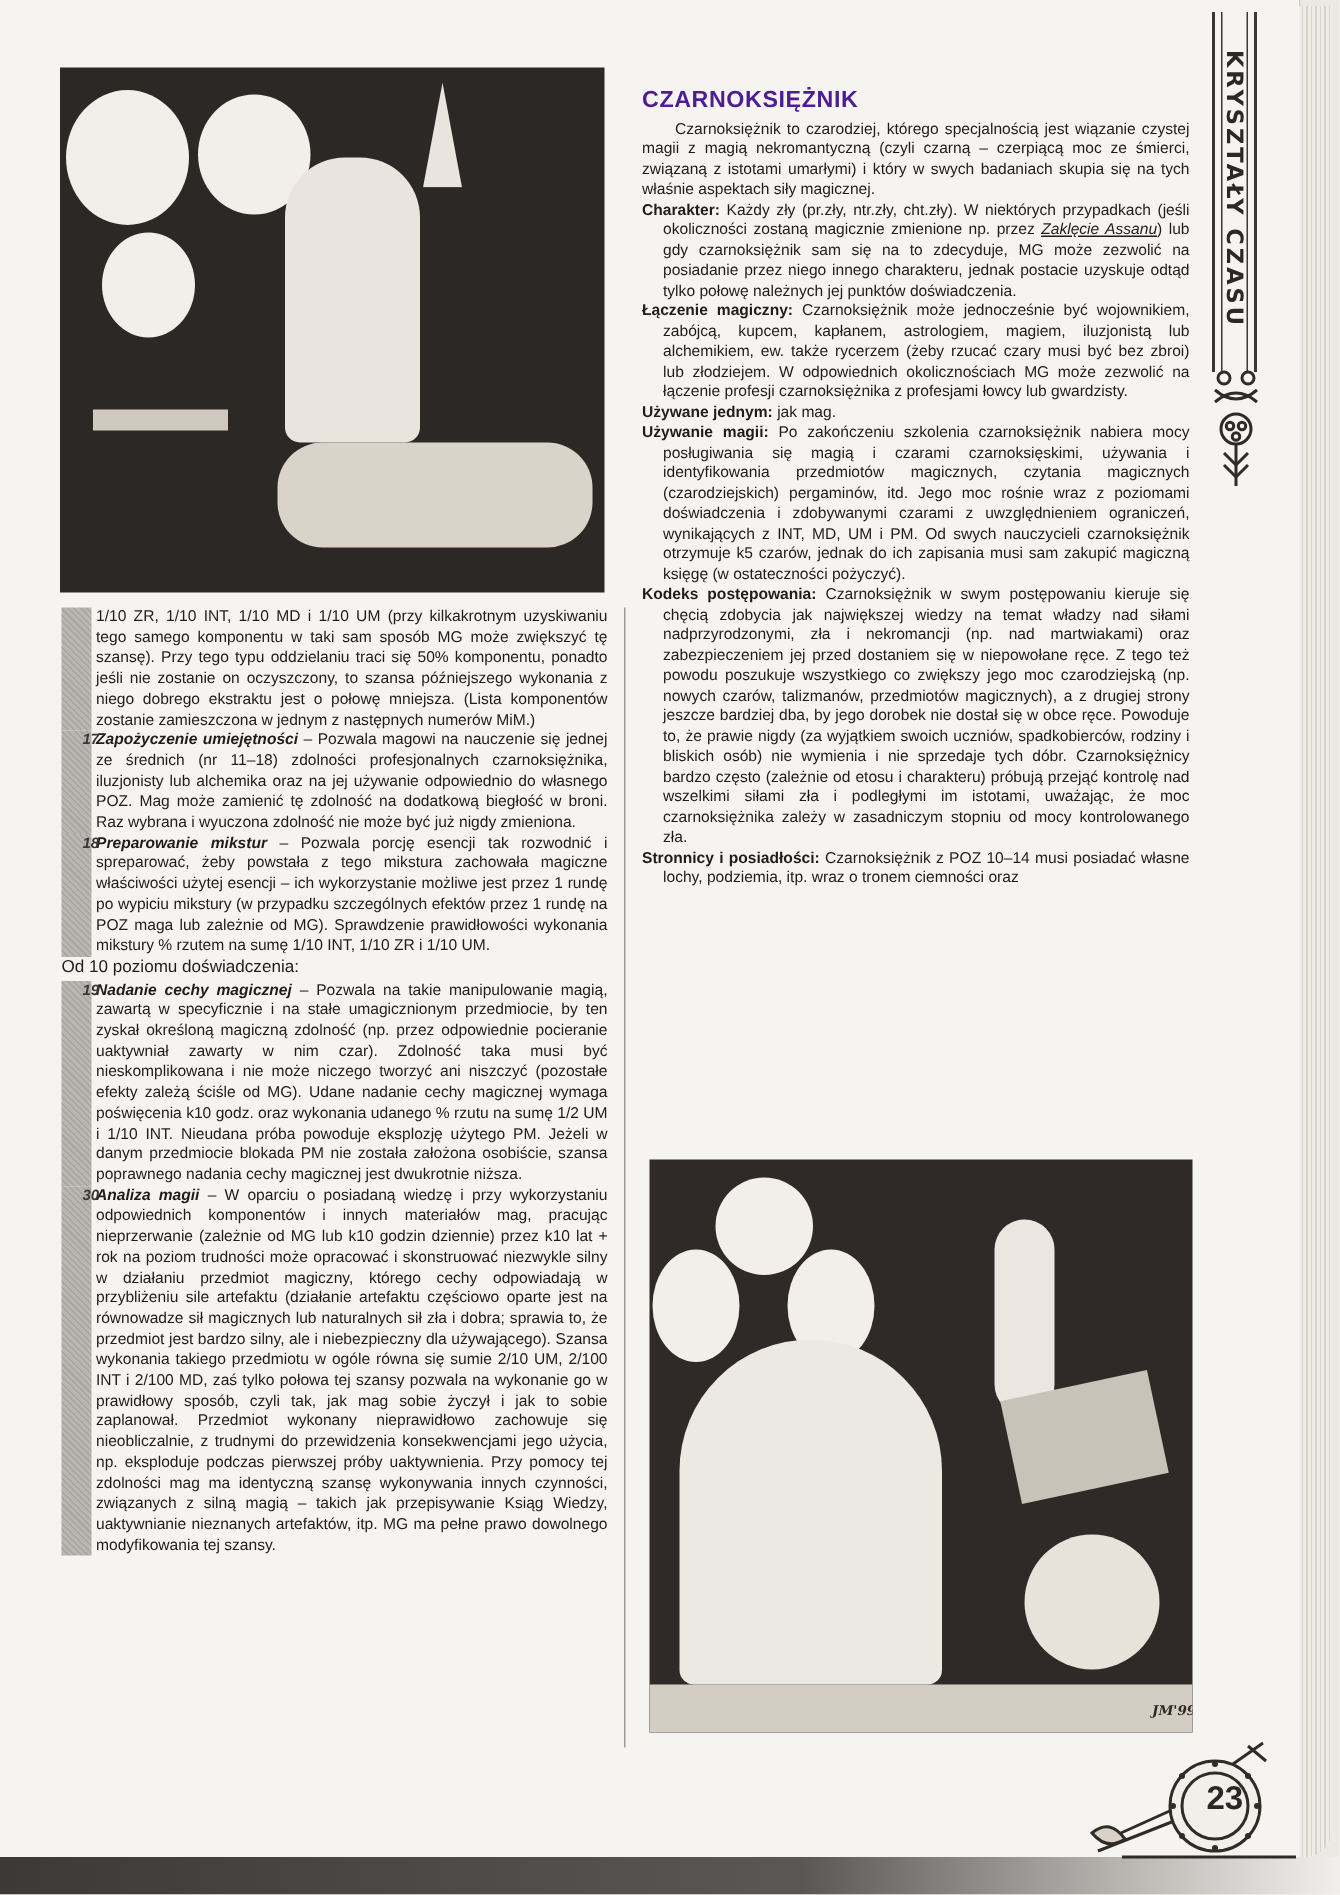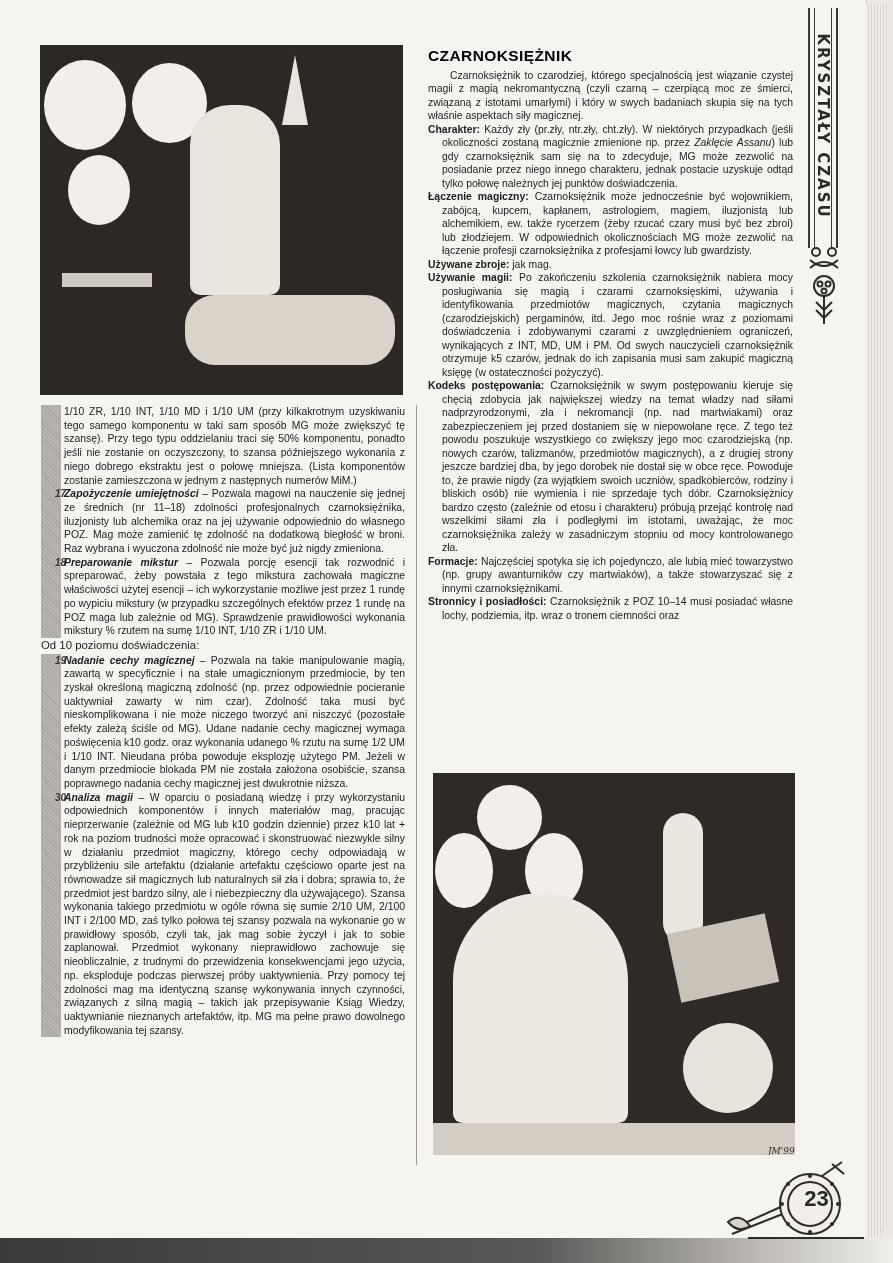--- a/index.html
+++ b/index.html
@@ -53,26 +53,26 @@
   .col-divider {
     position: absolute; left: 416px; top: 405px; width: 1px; height: 760px; background: #9e9a95;
   }
 
   
   .right-col {
     position: absolute; left: 428px; top: 48px; width: 365px;
     font-size: 10.4px; line-height: 13.5px; text-align: justify;
   }
   .right-col h1 {
-    margin: 1px 0 6px 0; font-size: 15.5px; font-weight: bold; letter-spacing: 0.4px; color: #000000;
+    margin: 12px 0 6px 0; font-size: 15.5px; font-weight: bold; letter-spacing: 0.4px; color: #4c1d95;
   }
   .right-col .intro { text-indent: 22px; margin: 0; }
   .field { margin: 0; padding-left: 14px; text-indent: -14px; }
   .field .label { font-weight: bold; }
-  .italic { font-style: italic; }
+  .italic { font-style: italic; text-decoration: underline; }
 
   
   .side-tab {
     position: absolute; left: 808px; top: 8px; width: 30px; height: 240px;
     border-left: 2px solid #3a3735; border-right: 2px solid #3a3735;
     box-sizing: border-box;
   }
   .side-tab .inner {
     position: absolute; left: 4px; right: 4px; top: 0; bottom: 0;
     border-left: 1px solid #3a3735; border-right: 1px solid #3a3735;
@@ -142,46 +142,43 @@
   <h1>CZARNOKSIĘŻNIK</h1>
   <p class="intro">Czarnoksiężnik to czarodziej, którego specjalnością jest wiązanie czystej magii z magią nekromantyczną (czyli czarną – czerpiącą moc ze śmierci, związaną z istotami umarłymi) i który w swych badaniach skupia się na tych właśnie aspektach siły magicznej.</p>
 
   <p class="field">
     <span class="label">Charakter:</span><span> Każdy zły (pr.zły, ntr.zły, cht.zły). W niektórych przypadkach (jeśli okoliczności zostaną magicznie zmienione np. przez </span><span class="italic">Zaklęcie Assanu</span><span>) lub gdy czarnoksiężnik sam się na to zdecyduje, MG może zezwolić na posiadanie przez niego innego charakteru, jednak postacie uzyskuje odtąd tylko połowę należnych jej punktów doświadczenia.</span>
   </p>
   <p class="field">
     <span class="label">Łączenie magiczny:</span><span> Czarnoksiężnik może jednocześnie być wojownikiem, zabójcą, kupcem, kapłanem, astrologiem, magiem, iluzjonistą lub alchemikiem, ew. także rycerzem (żeby rzucać czary musi być bez zbroi) lub złodziejem. W odpowiednich okolicznościach MG może zezwolić na łączenie profesji czarnoksiężnika z profesjami łowcy lub gwardzisty.</span>
   </p>
   <p class="field">
-    <span class="label">Używane zbroje:</span><span> jak mag.</span>
+    <span class="label">Używane jednym:</span><span> jak mag.</span>
   </p>
   <p class="field">
     <span class="label">Używanie magii:</span><span> Po zakończeniu szkolenia czarnoksiężnik nabiera mocy posługiwania się magią i czarami czarnoksięskimi, używania i identyfikowania przedmiotów magicznych, czytania magicznych (czarodziejskich) pergaminów, itd. Jego moc rośnie wraz z poziomami doświadczenia i zdobywanymi czarami z uwzględnieniem ograniczeń, wynikających z INT, MD, UM i PM. Od swych nauczycieli czarnoksiężnik otrzymuje k5 czarów, jednak do ich zapisania musi sam zakupić magiczną księgę (w ostateczności pożyczyć).</span>
   </p>
   <p class="field">
     <span class="label">Kodeks postępowania:</span><span> Czarnoksiężnik w swym postępowaniu kieruje się chęcią zdobycia jak największej wiedzy na temat władzy nad siłami nadprzyrodzonymi, zła i nekromancji (np. nad martwiakami) oraz zabezpieczeniem jej przed dostaniem się w niepowołane ręce. Z tego też powodu poszukuje wszystkiego co zwiększy jego moc czarodziejską (np. nowych czarów, talizmanów, przedmiotów magicznych), a z drugiej strony jeszcze bardziej dba, by jego dorobek nie dostał się w obce ręce. Powoduje to, że prawie nigdy (za wyjątkiem swoich uczniów, spadkobierców, rodziny i bliskich osób) nie wymienia i nie sprzedaje tych dóbr. Czarnoksiężnicy bardzo często (zależnie od etosu i charakteru) próbują przejąć kontrolę nad wszelkimi siłami zła i podległymi im istotami, uważając, że moc czarnoksiężnika zależy w zasadniczym stopniu od mocy kontrolowanego zła.</span>
-  </p>
-  <p class="field">
-    <span class="label">Formacje:</span><span> Najczęściej spotyka się ich pojedynczo, ale lubią mieć towarzystwo (np. grupy awanturników czy martwiaków), a także stowarzyszać się z innymi czarnoksiężnikami.</span>
   </p>
   <p class="field">
     <span class="label">Stronnicy i posiadłości:</span><span> Czarnoksiężnik z POZ 10–14 musi posiadać własne lochy, podziemia, itp. wraz o tronem ciemności oraz</span>
   </p>
 </div>
 
 <div class="illus" style="left:433px; top:773px; width:362px; height:382px; background:#2f2a27;">
   <div class="lightspot" style="left:44px; top:12px; width:65px; height:65px;"></div>
   <div class="lightspot" style="left:2px; top:60px; width:58px; height:75px;"></div>
   <div class="lightspot" style="left:92px; top:60px; width:58px; height:75px;"></div>
   <div class="figure" style="left:20px; top:120px; width:175px; height:230px; border-radius:90px 90px 10px 10px; background:#ece8e2;"></div>
   <div class="figure" style="left:230px; top:40px; width:40px; height:130px; border-radius:20px; background:#ebe6df;"></div>
   <div class="figure" style="left:240px; top:150px; width:100px; height:70px; transform:rotate(-12deg); background:#c9c2b8;"></div>
   <div class="figure" style="left:250px; top:250px; width:90px; height:90px; border-radius:50%; background:#e7e2da;"></div>
   <div class="figure" style="left:0; top:350px; width:362px; height:32px; background:#d4cdc3;"></div>
-  <span class="illus-caption" style="left:335px; top:373px; color:#2f2a27;">JM'99</span>
+  <span class="illus-caption" style="left:335px; top:363px; color:#2f2a27;font-weight:bold;">JM'99</span>
 </div>
 
 <div class="side-tab">
   <div class="inner"></div>
   <div class="text">KRYSZTAŁY CZASU</div>
 </div>
 <svg class="knot" width="36" height="80" viewBox="0 0 36 80">
   <g fill="none" stroke="#2e2b29" stroke-width="2">
     <circle cx="10" cy="6" r="4"></circle>
       <circle cx="26" cy="6" r="4"></circle>

